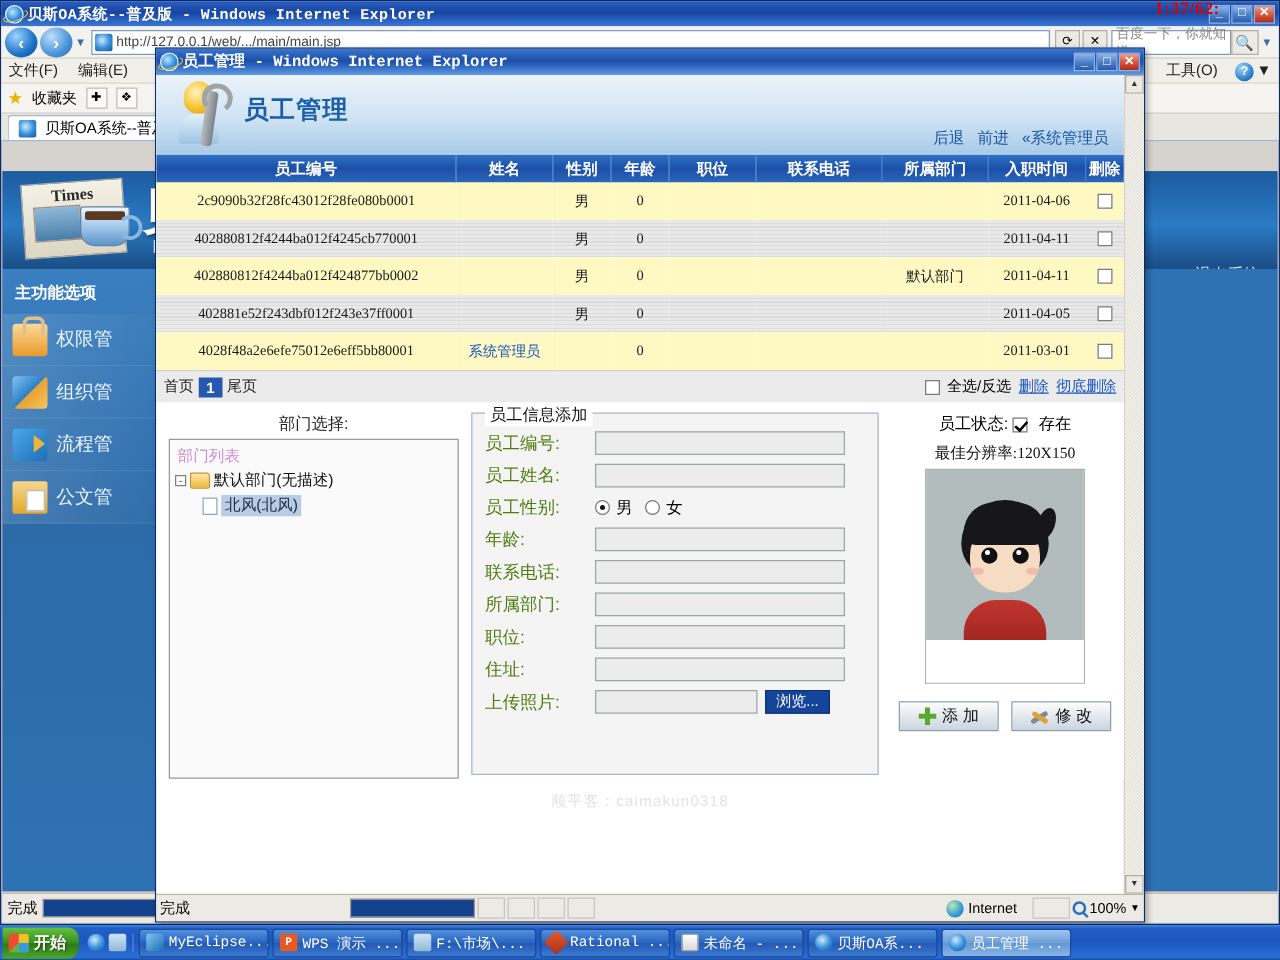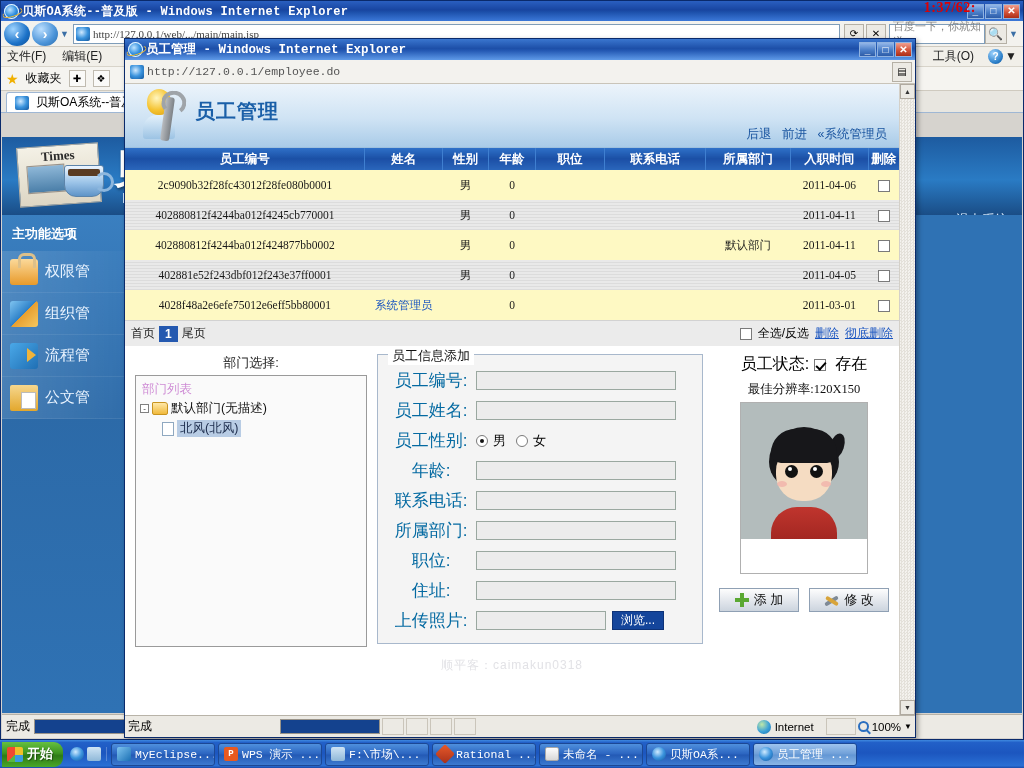--- a/index.html
+++ b/index.html
@@ -56,21 +56,21 @@
     width: 26px; height: 24px; border-radius: 50%; flex: none;
     display:flex;align-items:center;justify-content:center;
     color: #fff; font-size: 14px; font-weight: bold;
   }
   .navbtn.back { background: radial-gradient(circle at 35% 30%, #9fd4ff, #1c72c8 60%, #0d4b8f); }
   .navbtn.fwd  { background: radial-gradient(circle at 35% 30%, #bcdfff, #4a93d8 60%, #2a6aa8); margin-left:2px;}
   .navdrop { width: 13px; color:#3a6ea5; font-size: 9px; text-align:center; }
   .addrbar {
     flex: 1; height: 20px; background: #fff; border: 1px solid #7f9db9;
     display: flex; align-items: center; padding: 0 2px; margin: 0 2px;
-    font-family: Liberation Serif, serif;
+    font-family: Liberation Sans, sans-serif;
     font-size: 11px; color: #444; overflow: hidden; white-space: nowrap;
   }
   .addr-ie {
     width: 14px; height: 14px; margin-right: 3px; flex: none;
     background: radial-gradient(circle at 40% 38%, #cfe9ff, #3a93dd 50%, #12559c);
     border-radius: 2px;
   }
   .tb-sq {
     width: 20px; height: 20px; border: 1px solid #b5b0a5; background:#eceae4;
     margin-left:2px; flex:none; display:flex;align-items:center;justify-content:center;
@@ -343,42 +343,42 @@
   .form-col {
     flex:1; border:1px solid #a8b8cc; position:relative;
     padding: 14px 10px 10px 10px; height: 290px;
     background:#f4f4f4;
   }
   .form-legend {
     position:absolute; left:10px; top:-8px; background:#fff;
     padding: 0 4px; font-size:13px; color:#111;
   }
   .frow { display:flex; align-items:center; margin-bottom: 7px; }
-  .flabel { width: 88px; text-align:center; font-size:17px; color:#0369a1; padding-right:2px; }
+  .flabel { width: 88px; text-align:left; font-size:14px; color:#4d7c0f; padding-right:2px; }
   .finput {
     width: 200px; height: 19px; border:1px solid #9aa8a0; background:#ececec;
   }
   .finput.small { width: 130px; }
   .radio {
     width:12px;height:12px;border-radius:50%;border:1px solid #7a7a7a;background:#fff;
     display:inline-block;vertical-align:middle;position:relative;
   }
   .radio.on::after{
     content:"";position:absolute;left:3px;top:3px;width:4px;height:4px;
     border-radius:50%;background:#111;
   }
   .browse-btn {
     margin-left:6px; height:19px; min-width:52px; background:#14459b; color:#fff;
     font-size:12px; display:flex;align-items:center;justify-content:center;
     border:1px solid #0d3277;
   }
   .photo-col {
     width: 176px; padding-left: 6px;
   }
-  .status-row { text-align:center; font-size:16px; padding-bottom:6px; }
+  .status-row { text-align:center; font-size:13px; padding-bottom:6px; }
   .reso { text-align:center; font-size:12.5px; color:#111; padding-bottom:4px;
           font-family:"Liberation Serif","DejaVu Serif",serif;}
   .photo-frame {
     width: 128px; height: 172px; border:1px solid #b0b0b0; background:#fff;
     margin: 0 auto;
   }
   .photo-img {
     width:126px; height:136px; background:#b3bcbc; position:relative; overflow:hidden;
   }
   .ph-hair {
@@ -606,27 +606,20 @@
   <div class="child-titlebar">
     <span class="ie-logo"></span>
     <span>员工管理 - Windows Internet Explorer</span>
     <span class="win-btns">
       <span class="win-btn">_</span>
       <span class="win-btn">□</span>
       <span class="win-btn close">✕</span>
     </span>
   </div>
 
-  <div class="child-addrrow">
-    <span class="child-addr">
-      <span class="addr-ie"></span>
-      <span>http://127.0.0.1/employee.do</span>
-    </span>
-    <span class="tb-sq">▤</span>
-  </div>
 
   <div class="child-page">
     <div class="page-inner">
 
       <div class="emp-header">
         <div class="emp-hdr-ico">
           <span class="bulb"></span>
             <span class="body"></span>
             <span class="wrench"></span>
         </div>

